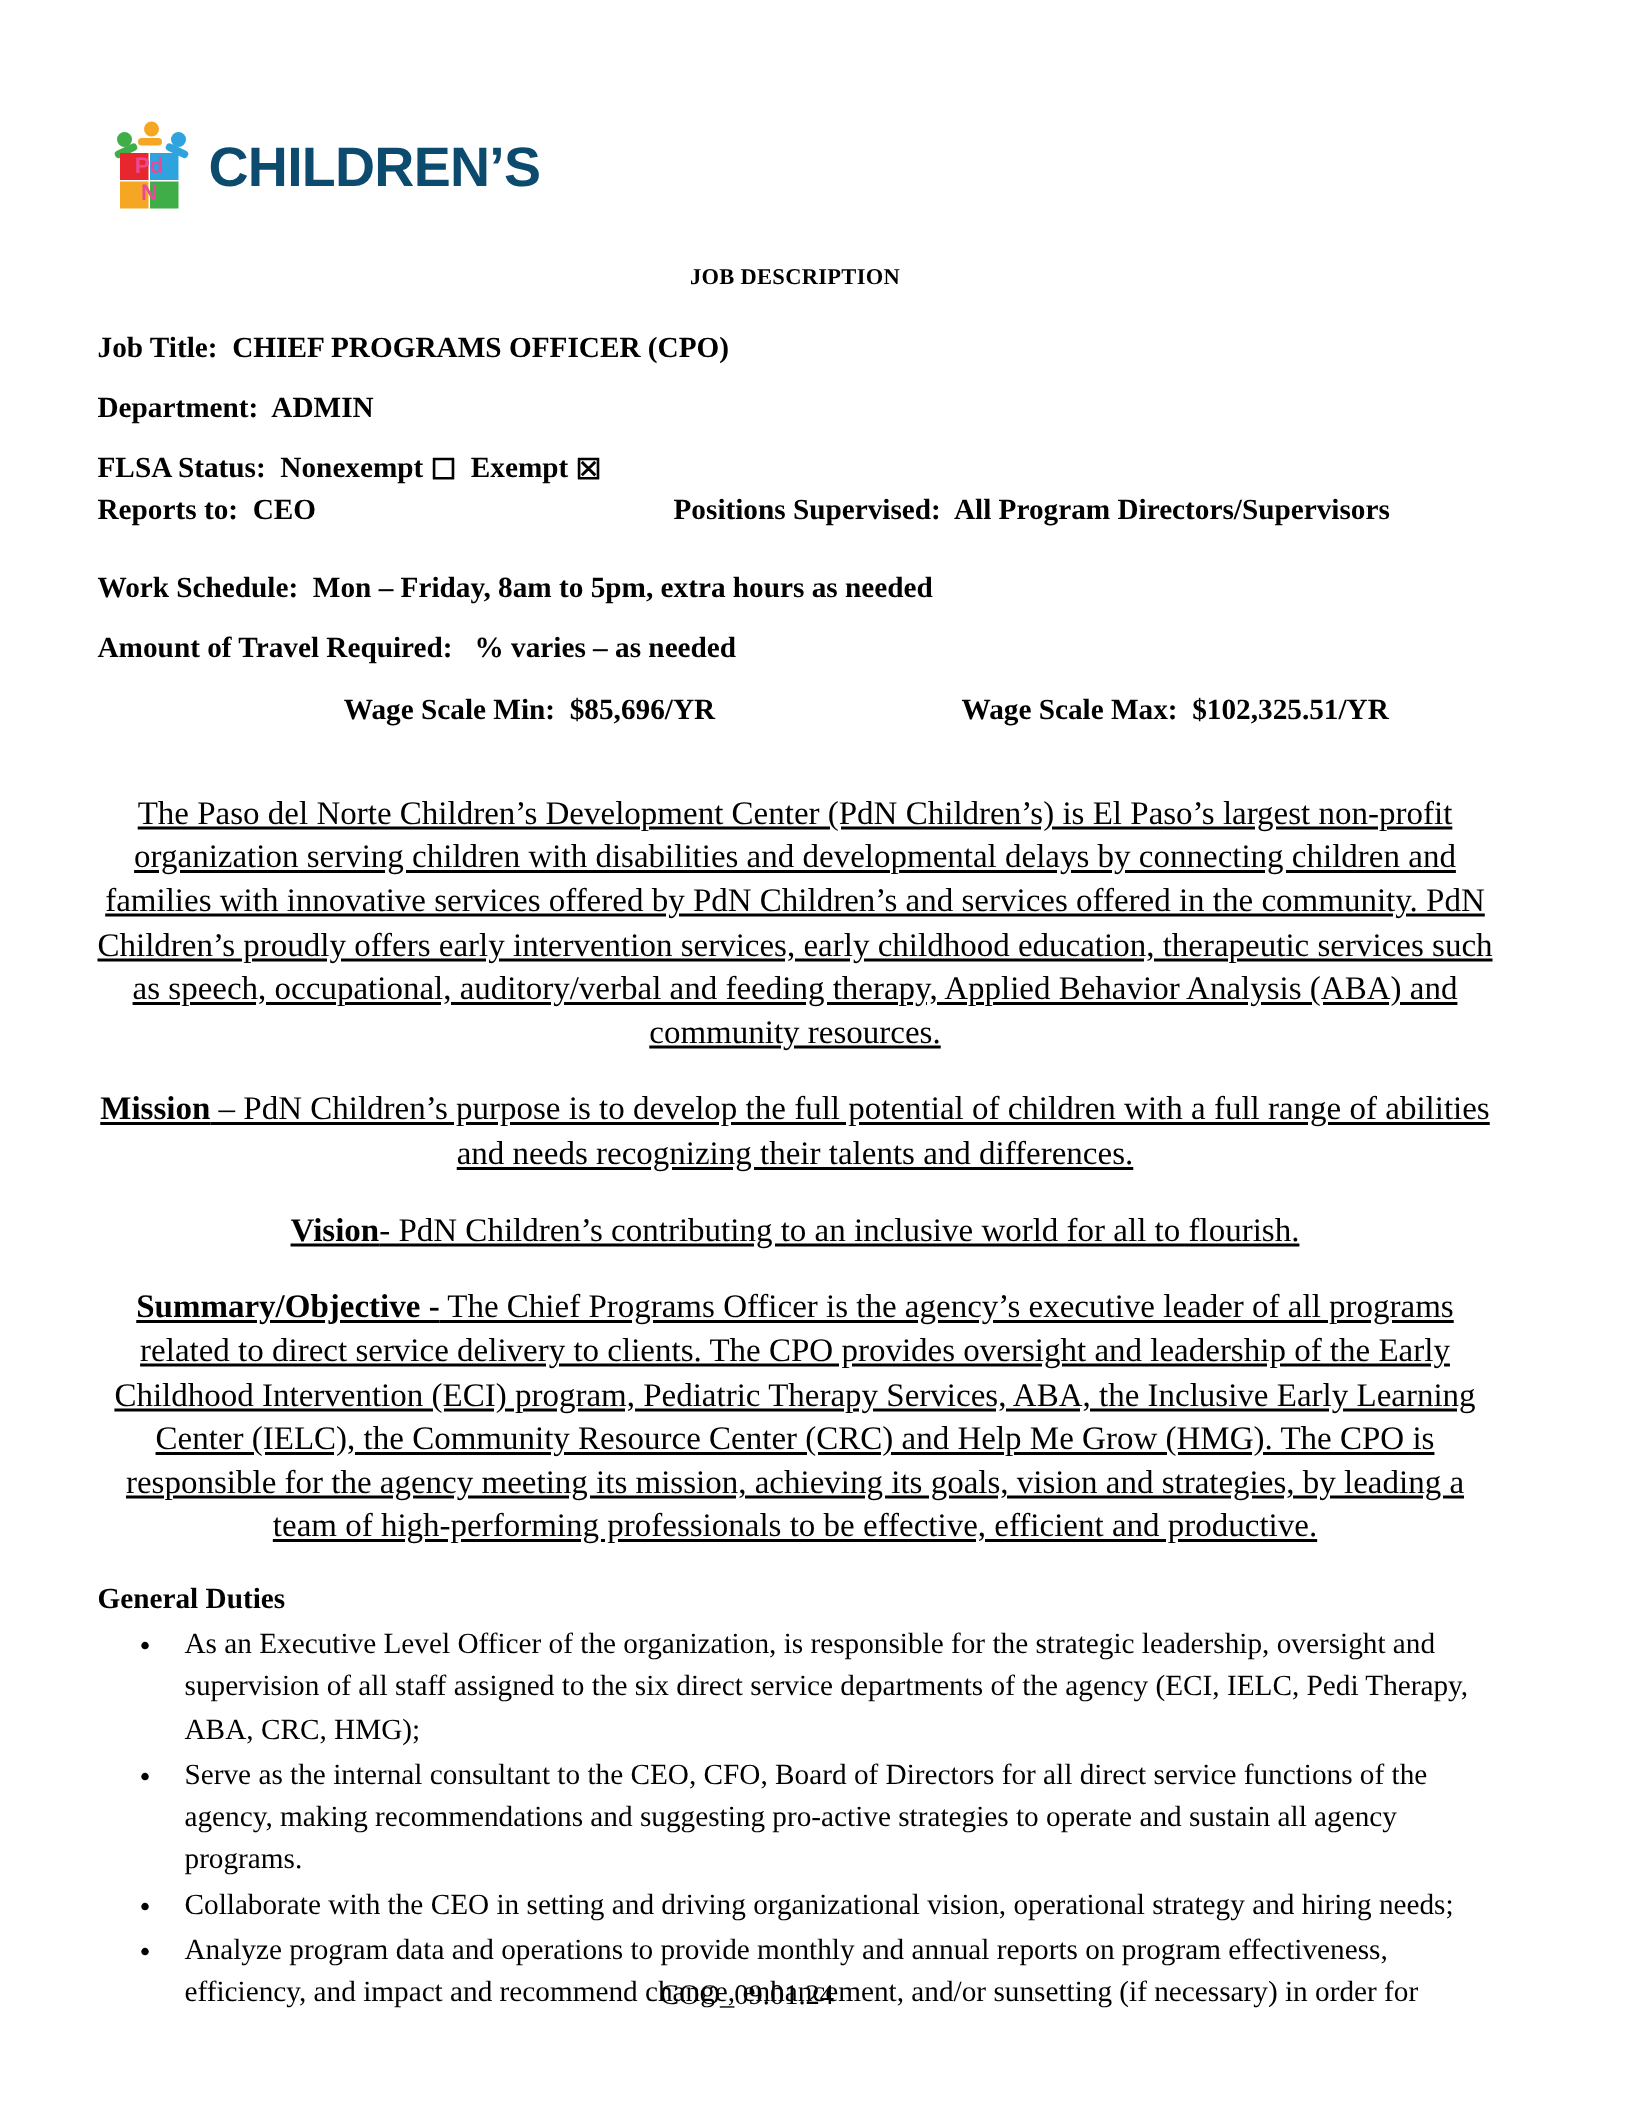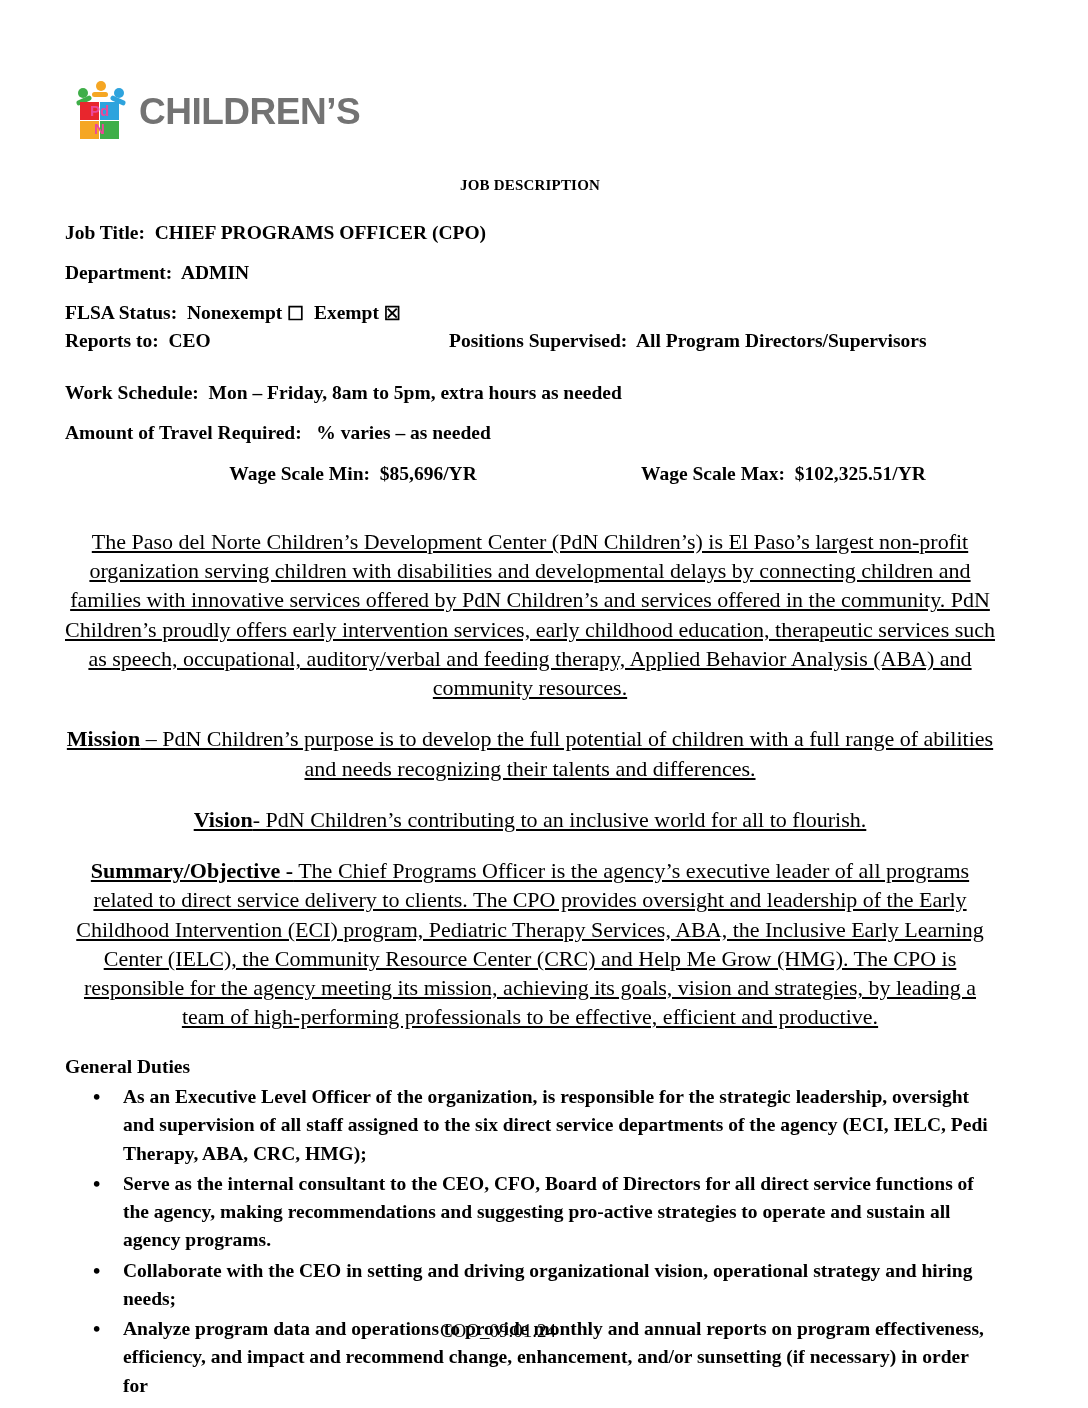--- a/index.html
+++ b/index.html
@@ -78,21 +78,21 @@
     position: absolute;
     width: 16px;
     height: 5px;
     border-radius: 3px;
   }
   .logo-text {
     font-family: "Liberation Sans", sans-serif;
     font-weight: bold;
     font-size: 37px;
     letter-spacing: -0.5px;
-    color: #737373;
+    color: #0c4a6e;
     line-height: 1;
   }
 
   
   .doc {
     position: absolute;
     left: 65px;
     top: 176px;
     width: 930px;
     font-size: 19.5px;
@@ -142,21 +142,20 @@
     margin: 0;
     padding: 0 0 0 0;
     list-style: none;
   }
   ul.duties li {
     position: relative;
     padding-left: 58px;
     margin-bottom: 2px;
     font-size: 19.5px;
     line-height: 1.45;
-    font-weight: bold;
   }
   ul.duties li::before {
     content: "\2022";
     position: absolute;
     left: 28px;
     top: -1px;
     font-size: 21px;
   }
   .footer {
     position: absolute;

